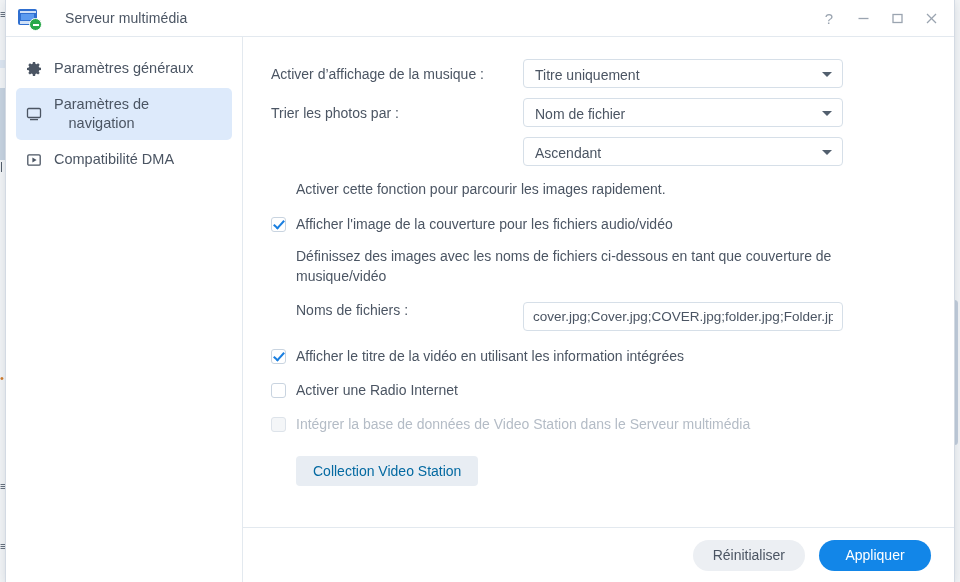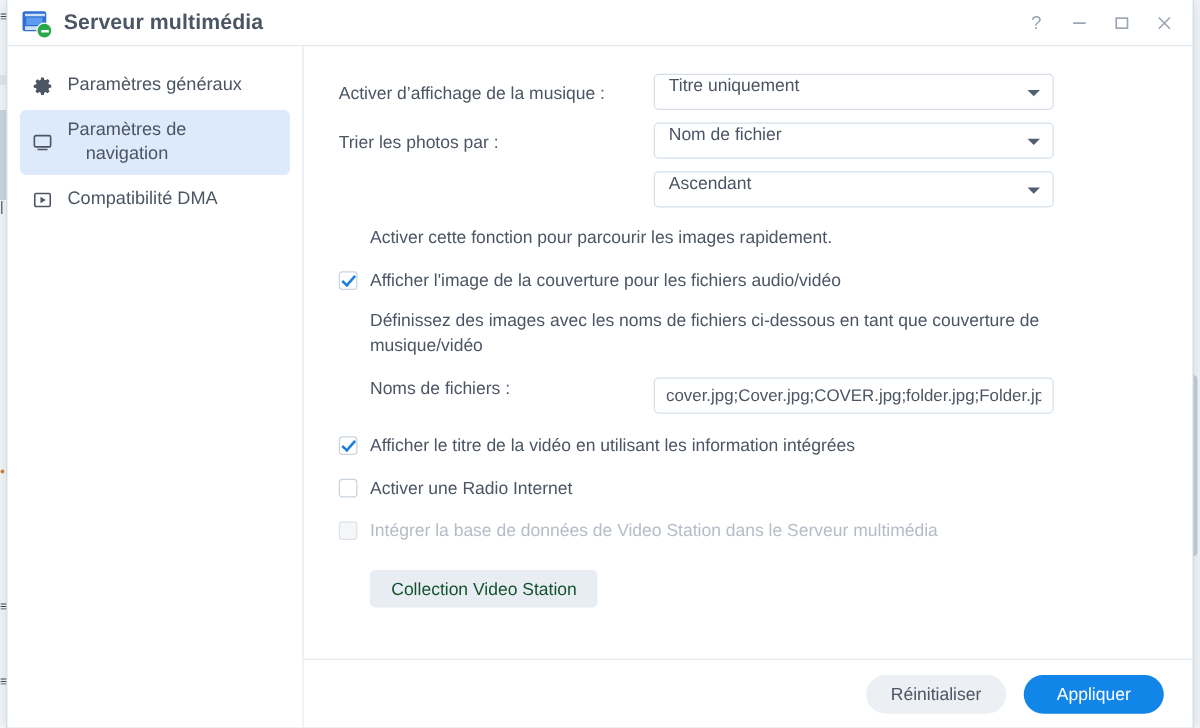--- a/index.html
+++ b/index.html
@@ -90,23 +90,23 @@
     background: #29a84a;
     border: 1.5px solid #ffffff;
   }
   .badge::after {
     content: "";
     position: absolute; left: 3px; top: 5px;
     width: 6px; height: 2px;
     background: #ffffff;
   }
   #title-text {
-    margin-left: 11px;
-    font-size: 17px;
-    font-weight: bold;
+    margin-left: 25px;
+    font-size: 14px;
+    font-weight: normal;
     color: #4b5563;
     letter-spacing: .1px;
   }
   #winctl {
     position: absolute;
     right: 6px; top: 0;
     height: 37px;
     display: flex; align-items: center;
   }
   .wbtn {
@@ -170,22 +170,22 @@
     color: #4b5563;
   }
   .select {
     position: relative;
     width: 320px;
     height: 29px;
     border: 1px solid #d6dfe8;
     border-radius: 4px;
     background: #ffffff;
     display: flex;
-    align-items: flex-start;
-    padding: 0 28px 16px 11px;
+    align-items: flex-end;
+    padding: 0 28px 4px 11px;
     font-size: 14px;
     color: #4b5563;
     cursor: pointer;
   }
   .caret {
     position: absolute;
     right: 10px; top: 50%;
     margin-top: -2px;
     width: 0; height: 0;
     border-left: 5px solid transparent;
@@ -266,21 +266,21 @@
   }
 
   .dimbtn {
     margin-left: 25px;
     margin-top: 23px;
     height: 30px;
     padding: 0 17px;
     border: none;
     border-radius: 4px;
     background: #e8edf3;
-    color: #14532d;
+    color: #0369a1;
     font-family: "Liberation Sans", sans-serif;
     font-size: 14px;
     cursor: default;
   }
 
   
   #footer {
     position: absolute;
     left: 237px; right: 0; bottom: 0;
     height: 55px;

